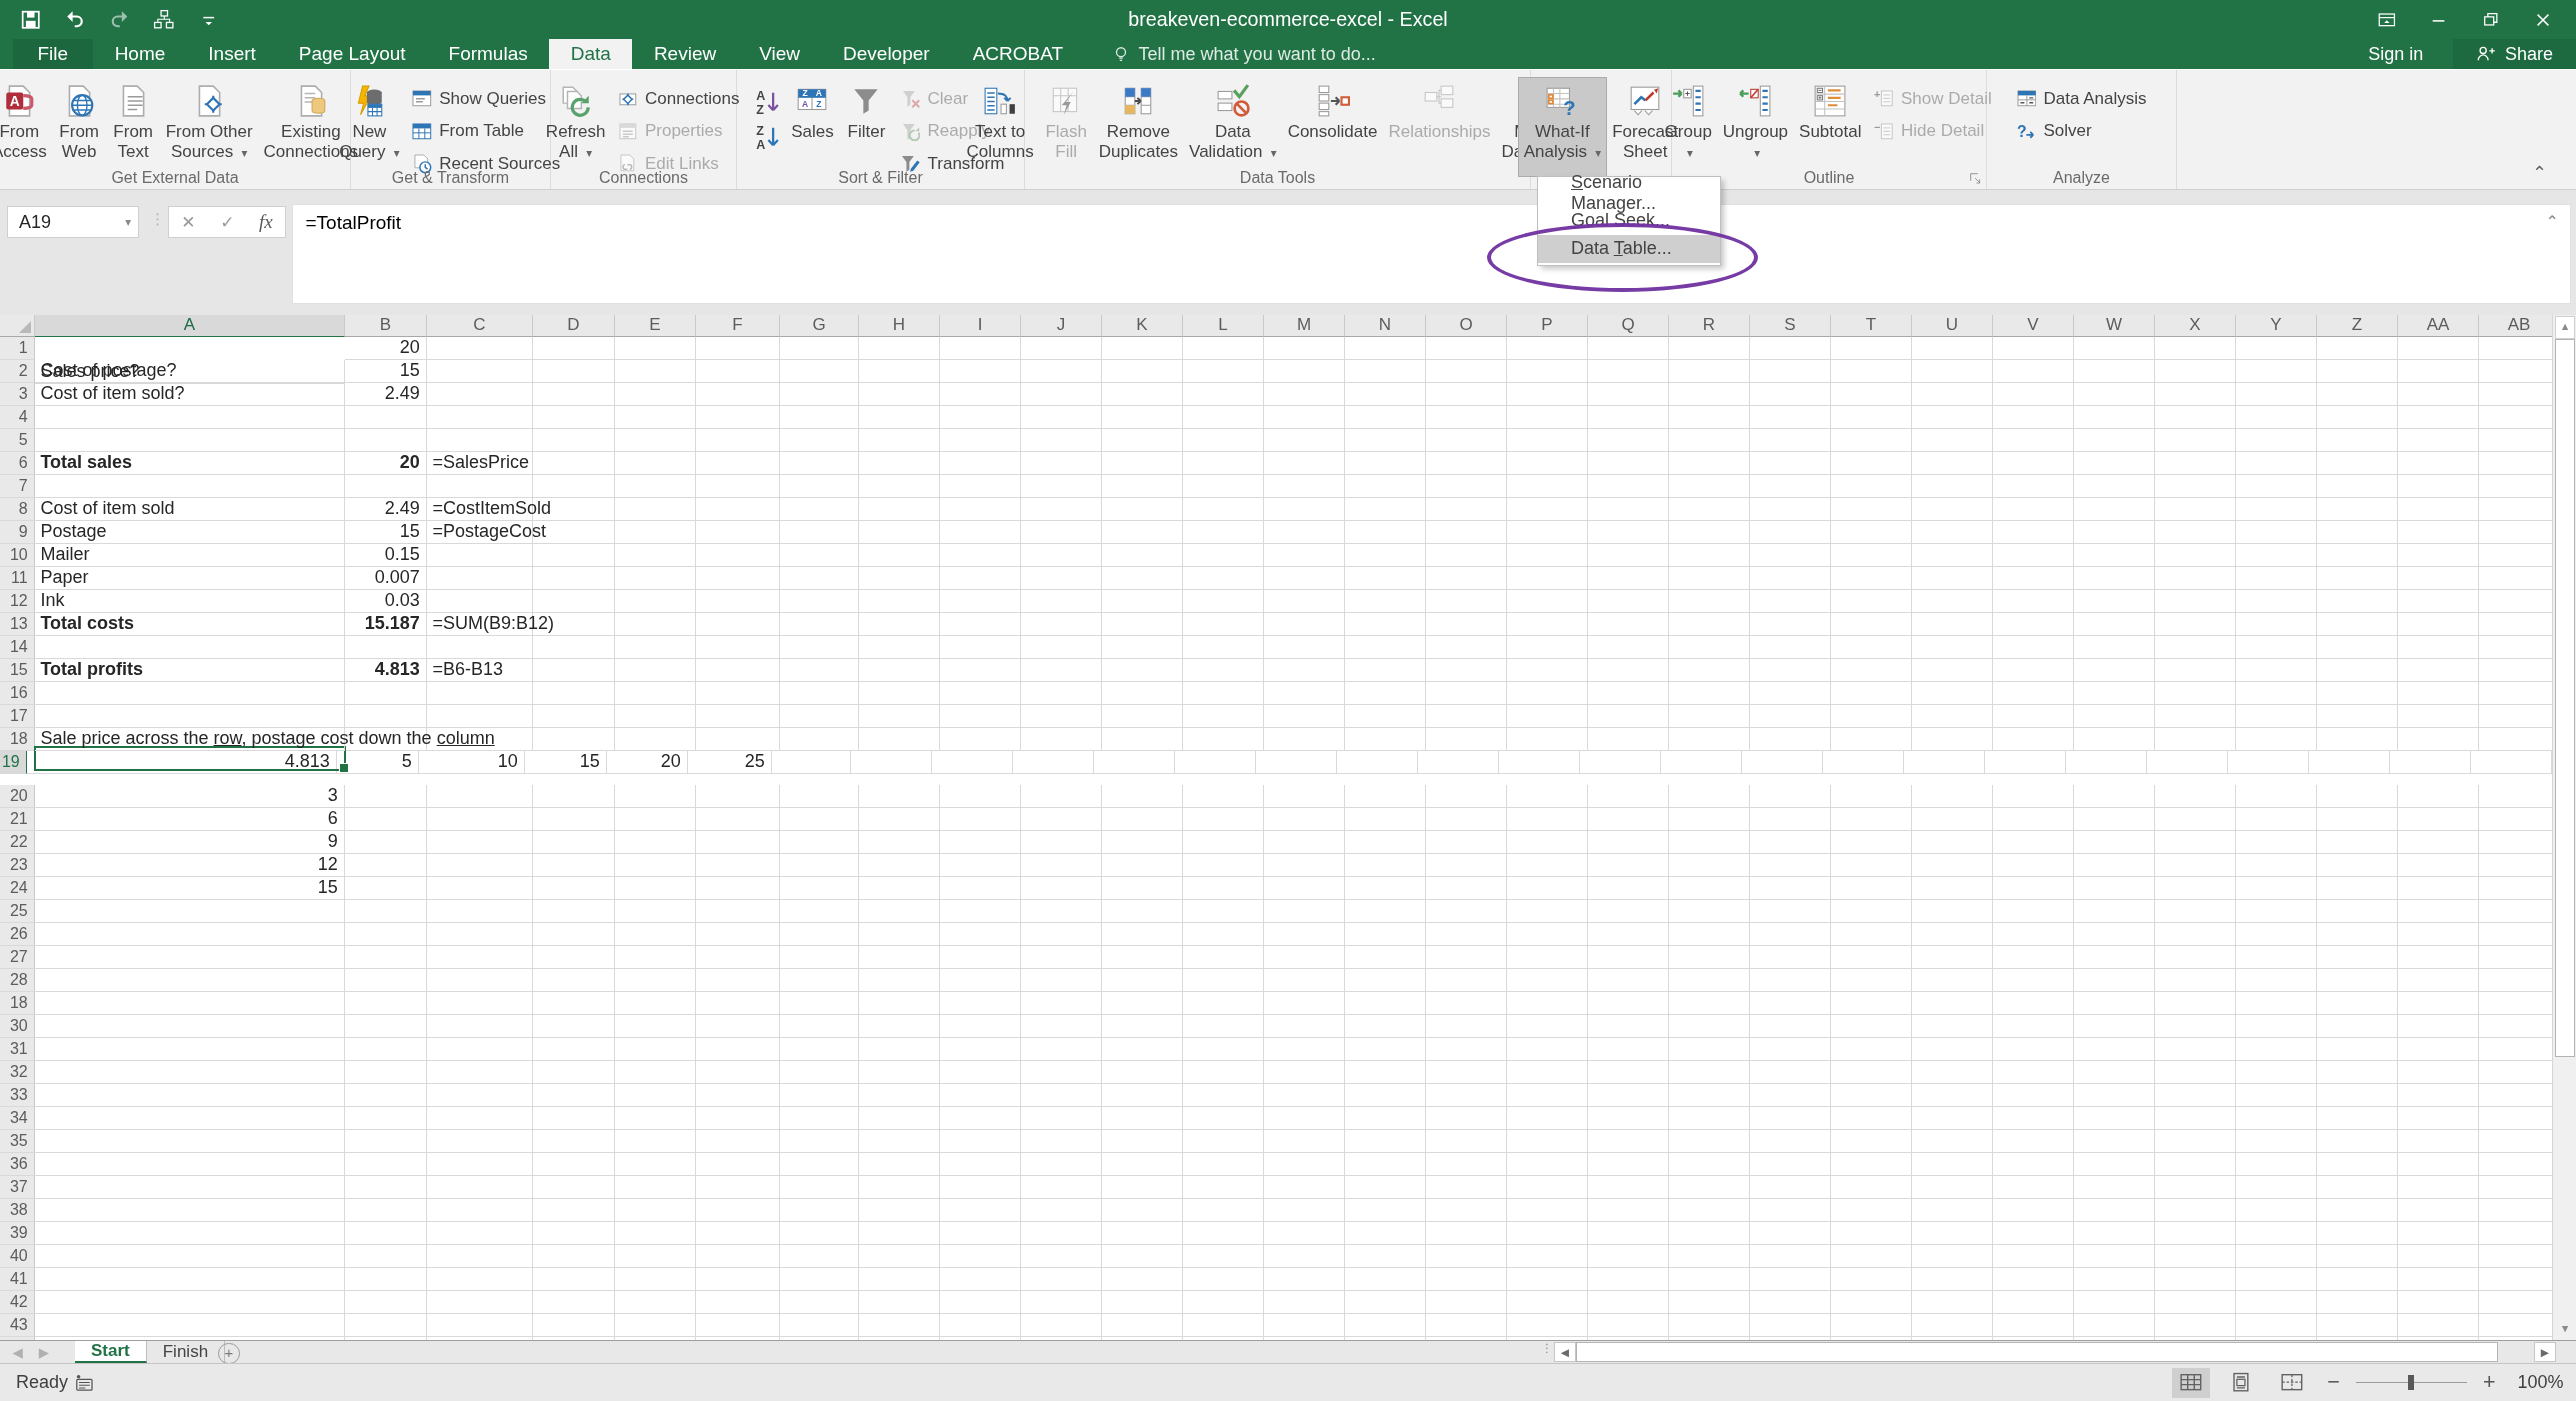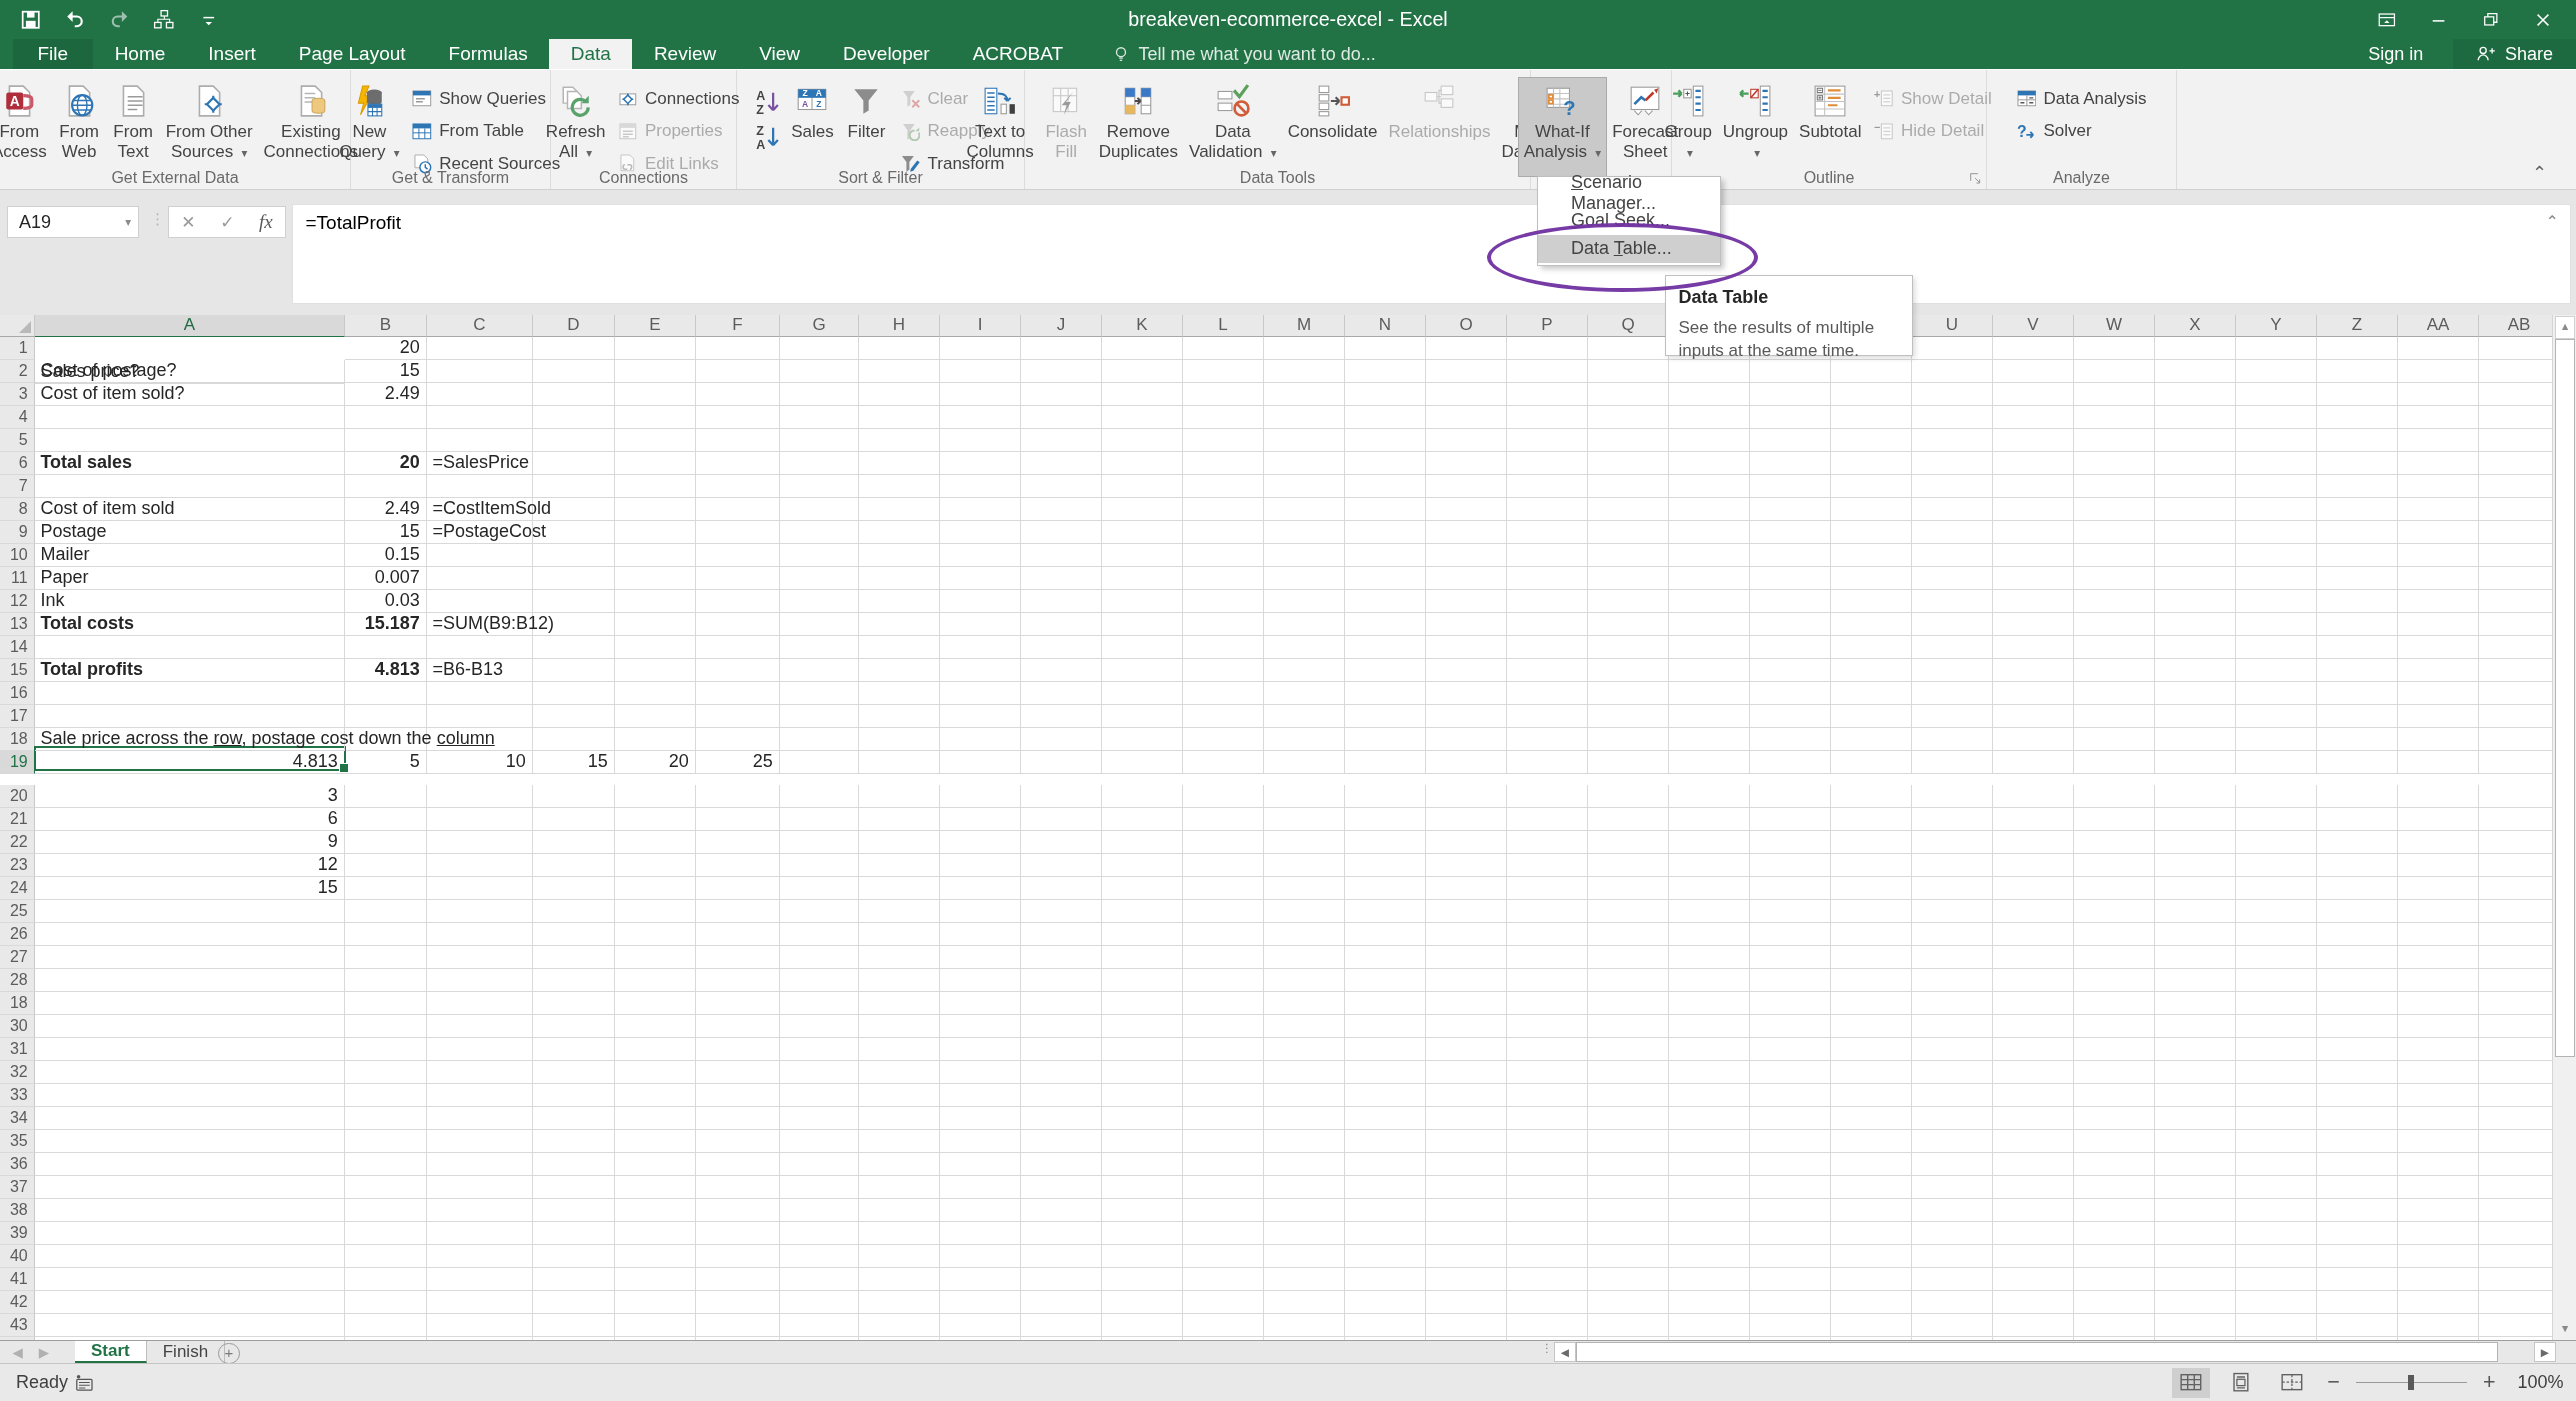--- a/index.html
+++ b/index.html
@@ -1330,21 +1330,21 @@
         <div class="cell" style="width: 81px; height: 23px;"></div>
         <div class="cell" style="width: 81px; height: 23px;"></div>
         <div class="cell" style="width: 81px; height: 23px;"></div>
         <div class="cell" style="width: 81px; height: 23px;"></div>
         <div class="cell" style="width: 81px; height: 23px;"></div>
         <div class="cell" style="width: 81px; height: 23px;"></div>
         <div class="cell" style="width: 81px; height: 23px;"></div>
         <div class="cell" style="width: 81px; height: 23px;"></div>
         <div class="cell" style="width: 81px; height: 23px;"></div>
       </div>
-      <div class="gridrow" style="height: 34px;">
+      <div class="gridrow" style="height: 34px; justify-content: flex-end;">
         <div class="rhead selrow" style="height: 23px;">19</div>
         <div class="cell ar" style="width: 310px; height: 23px;">
           <span>4.813</span>
         </div>
         <div class="cell ar" style="width: 82px; height: 23px;">
           <span>5</span>
         </div>
         <div class="cell ar" style="width: 106px; height: 23px;">
           <span>10</span>
         </div>
@@ -2181,24 +2181,20 @@
         <span><u>S</u>cenario Manager...</span>
       </div>
       <div class="mi">
         <span><u>G</u>oal Seek...</span>
       </div>
       <div class="mi hl">
         <span>Data <u>T</u>able...</span>
       </div>
     </div>
 
-  <div class="tooltip">
-    <div class="tt-title">Data Table</div>
-    <div class="tt-body">See the results of multiple inputs at the same time.</div>
-  </div>
 
   <div class="ellipse"></div>
 
   <div class="tabstrip">
     <div class="navarrows">
       <span>◀</span>
       <span>▶</span>
     </div>
     <div class="sheettabs" id="sheettabs">
         <div class="stab active">Start</div>

